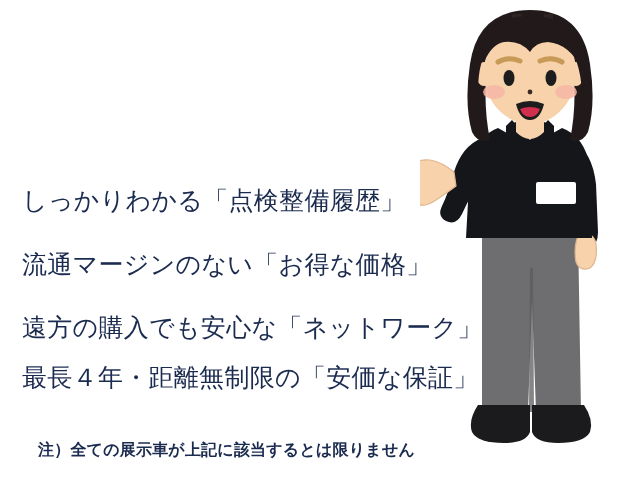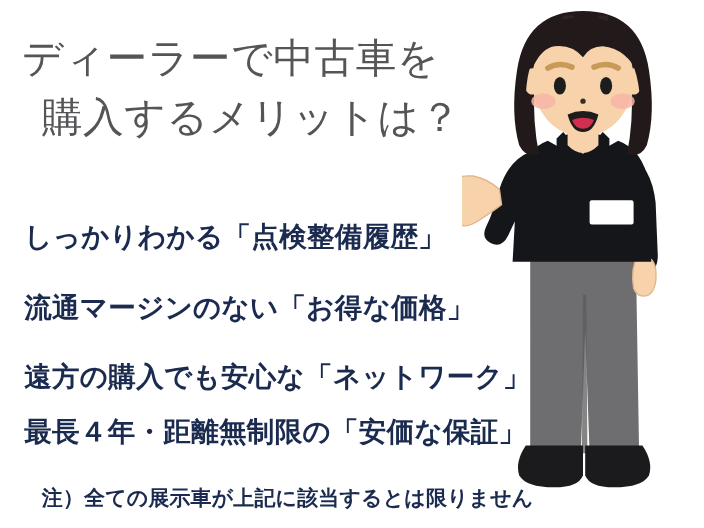--- a/index.html
+++ b/index.html
@@ -31,61 +31,56 @@
   }
   .headline-line-1 { display: block; }
   .headline-line-2 { display: block; padding-left: 18px; }
 
   
   .benefit {
     position: absolute;
     left: 22px;
     color: #1b2b4f;
     font-size: 25px;
-    font-weight: bold;
+    font-weight: normal;
     letter-spacing: 0.3px;
     white-space: nowrap;
-    margin-top: 15px;
   }
   .benefit-0 { top: 184px; }
   .benefit-1 { top: 248px; }
   .benefit-2 { top: 311px; }
   .benefit-3 { top: 361px; }
 
   
   .footnote {
     position: absolute;
     left: 38px;
     top: 440px;
     color: #1b2b4f;
-    font-size: 19px;
+    font-size: 16px;
     font-weight: bold;
     letter-spacing: 0.2px;
     white-space: nowrap;
   }
 
   
   .illustration {
     position: absolute;
     right: 0;
     top: 0;
     width: 220px;
     height: 480px;
   }
   .illustration svg { display: block; width: 220px; height: 480px; }
 </style>
 </head>
 <body>
 
 <div id="canvas">
 
-  <div class="headline">
-    <span class="headline-line-1">ディーラーで中古車を</span>
-    <span class="headline-line-2">購入するメリットは？</span>
-  </div>
 
   <div class="benefit benefit-0">しっかりわかる「点検整備履歴」</div>
   <div class="benefit benefit-1">流通マージンのない「お得な価格」</div>
   <div class="benefit benefit-2">遠方の購入でも安心な「ネットワーク」</div>
   <div class="benefit benefit-3">最長４年・距離無制限の「安価な保証」</div>
 
   <div class="footnote">注）全ての展示車が上記に該当するとは限りません</div>
 
   <div class="illustration">
     <svg viewBox="0 0 220 480" xmlns="http://www.w3.org/2000/svg" aria-hidden="true">

